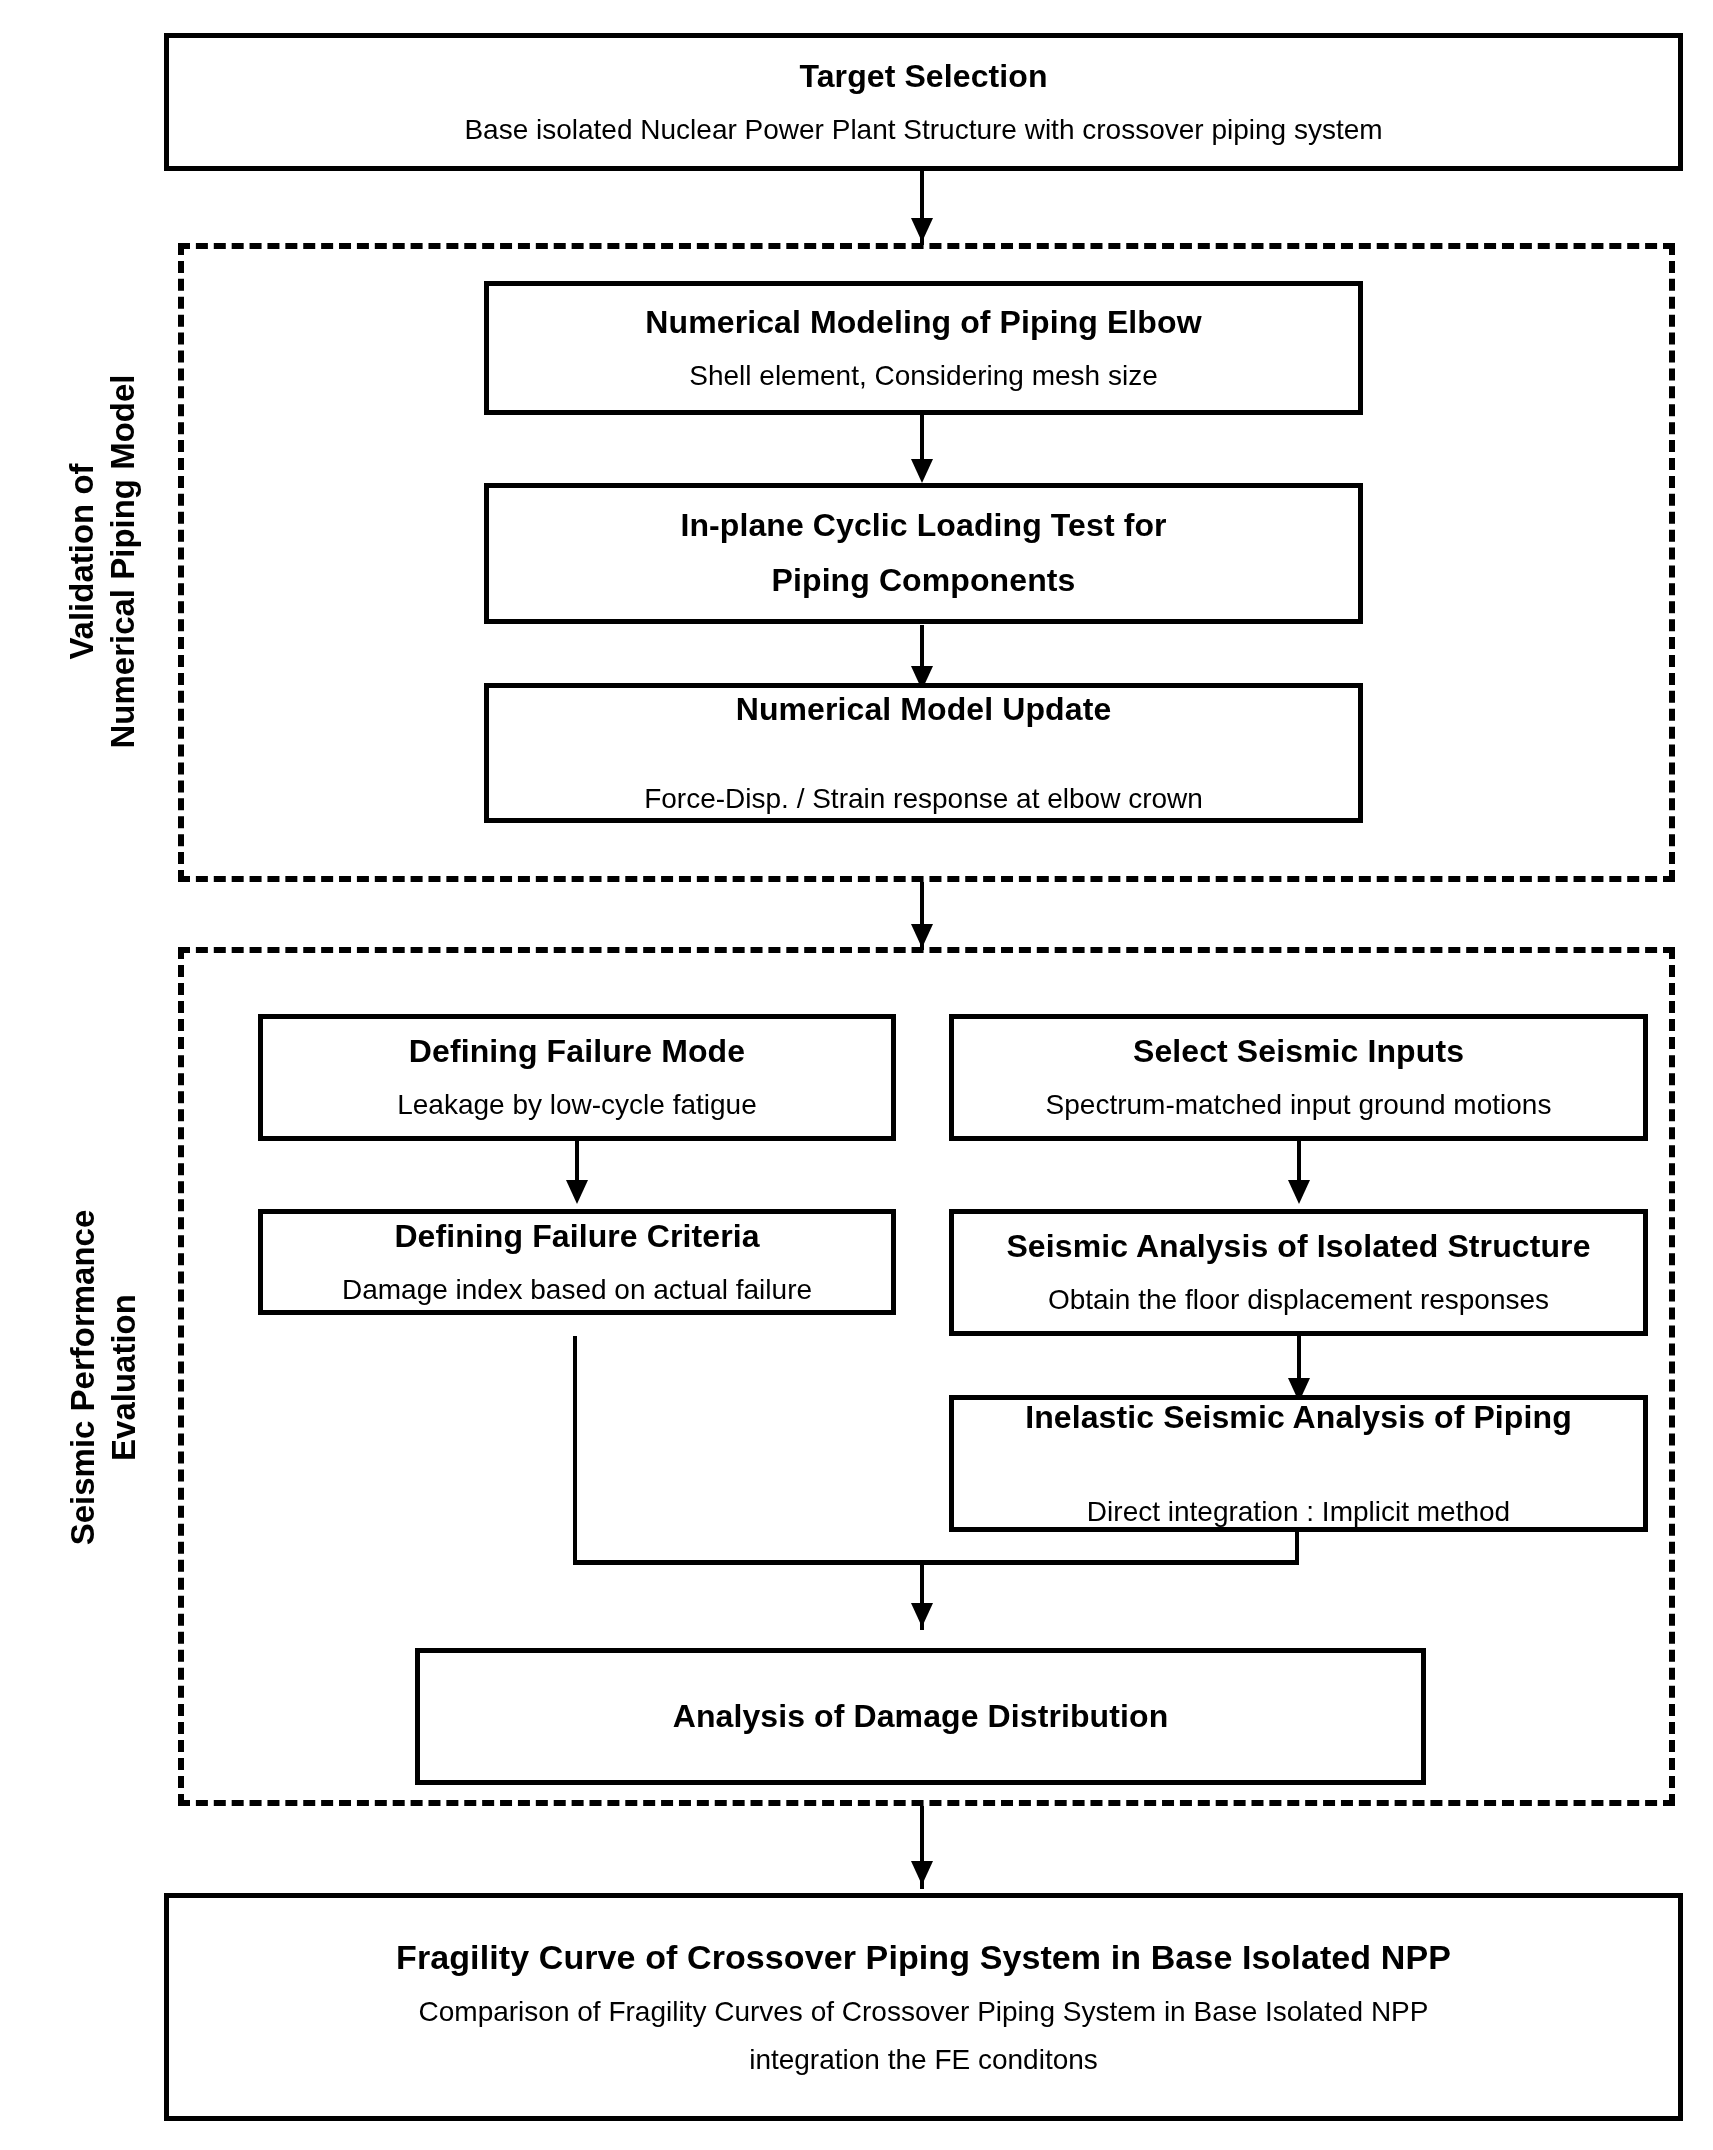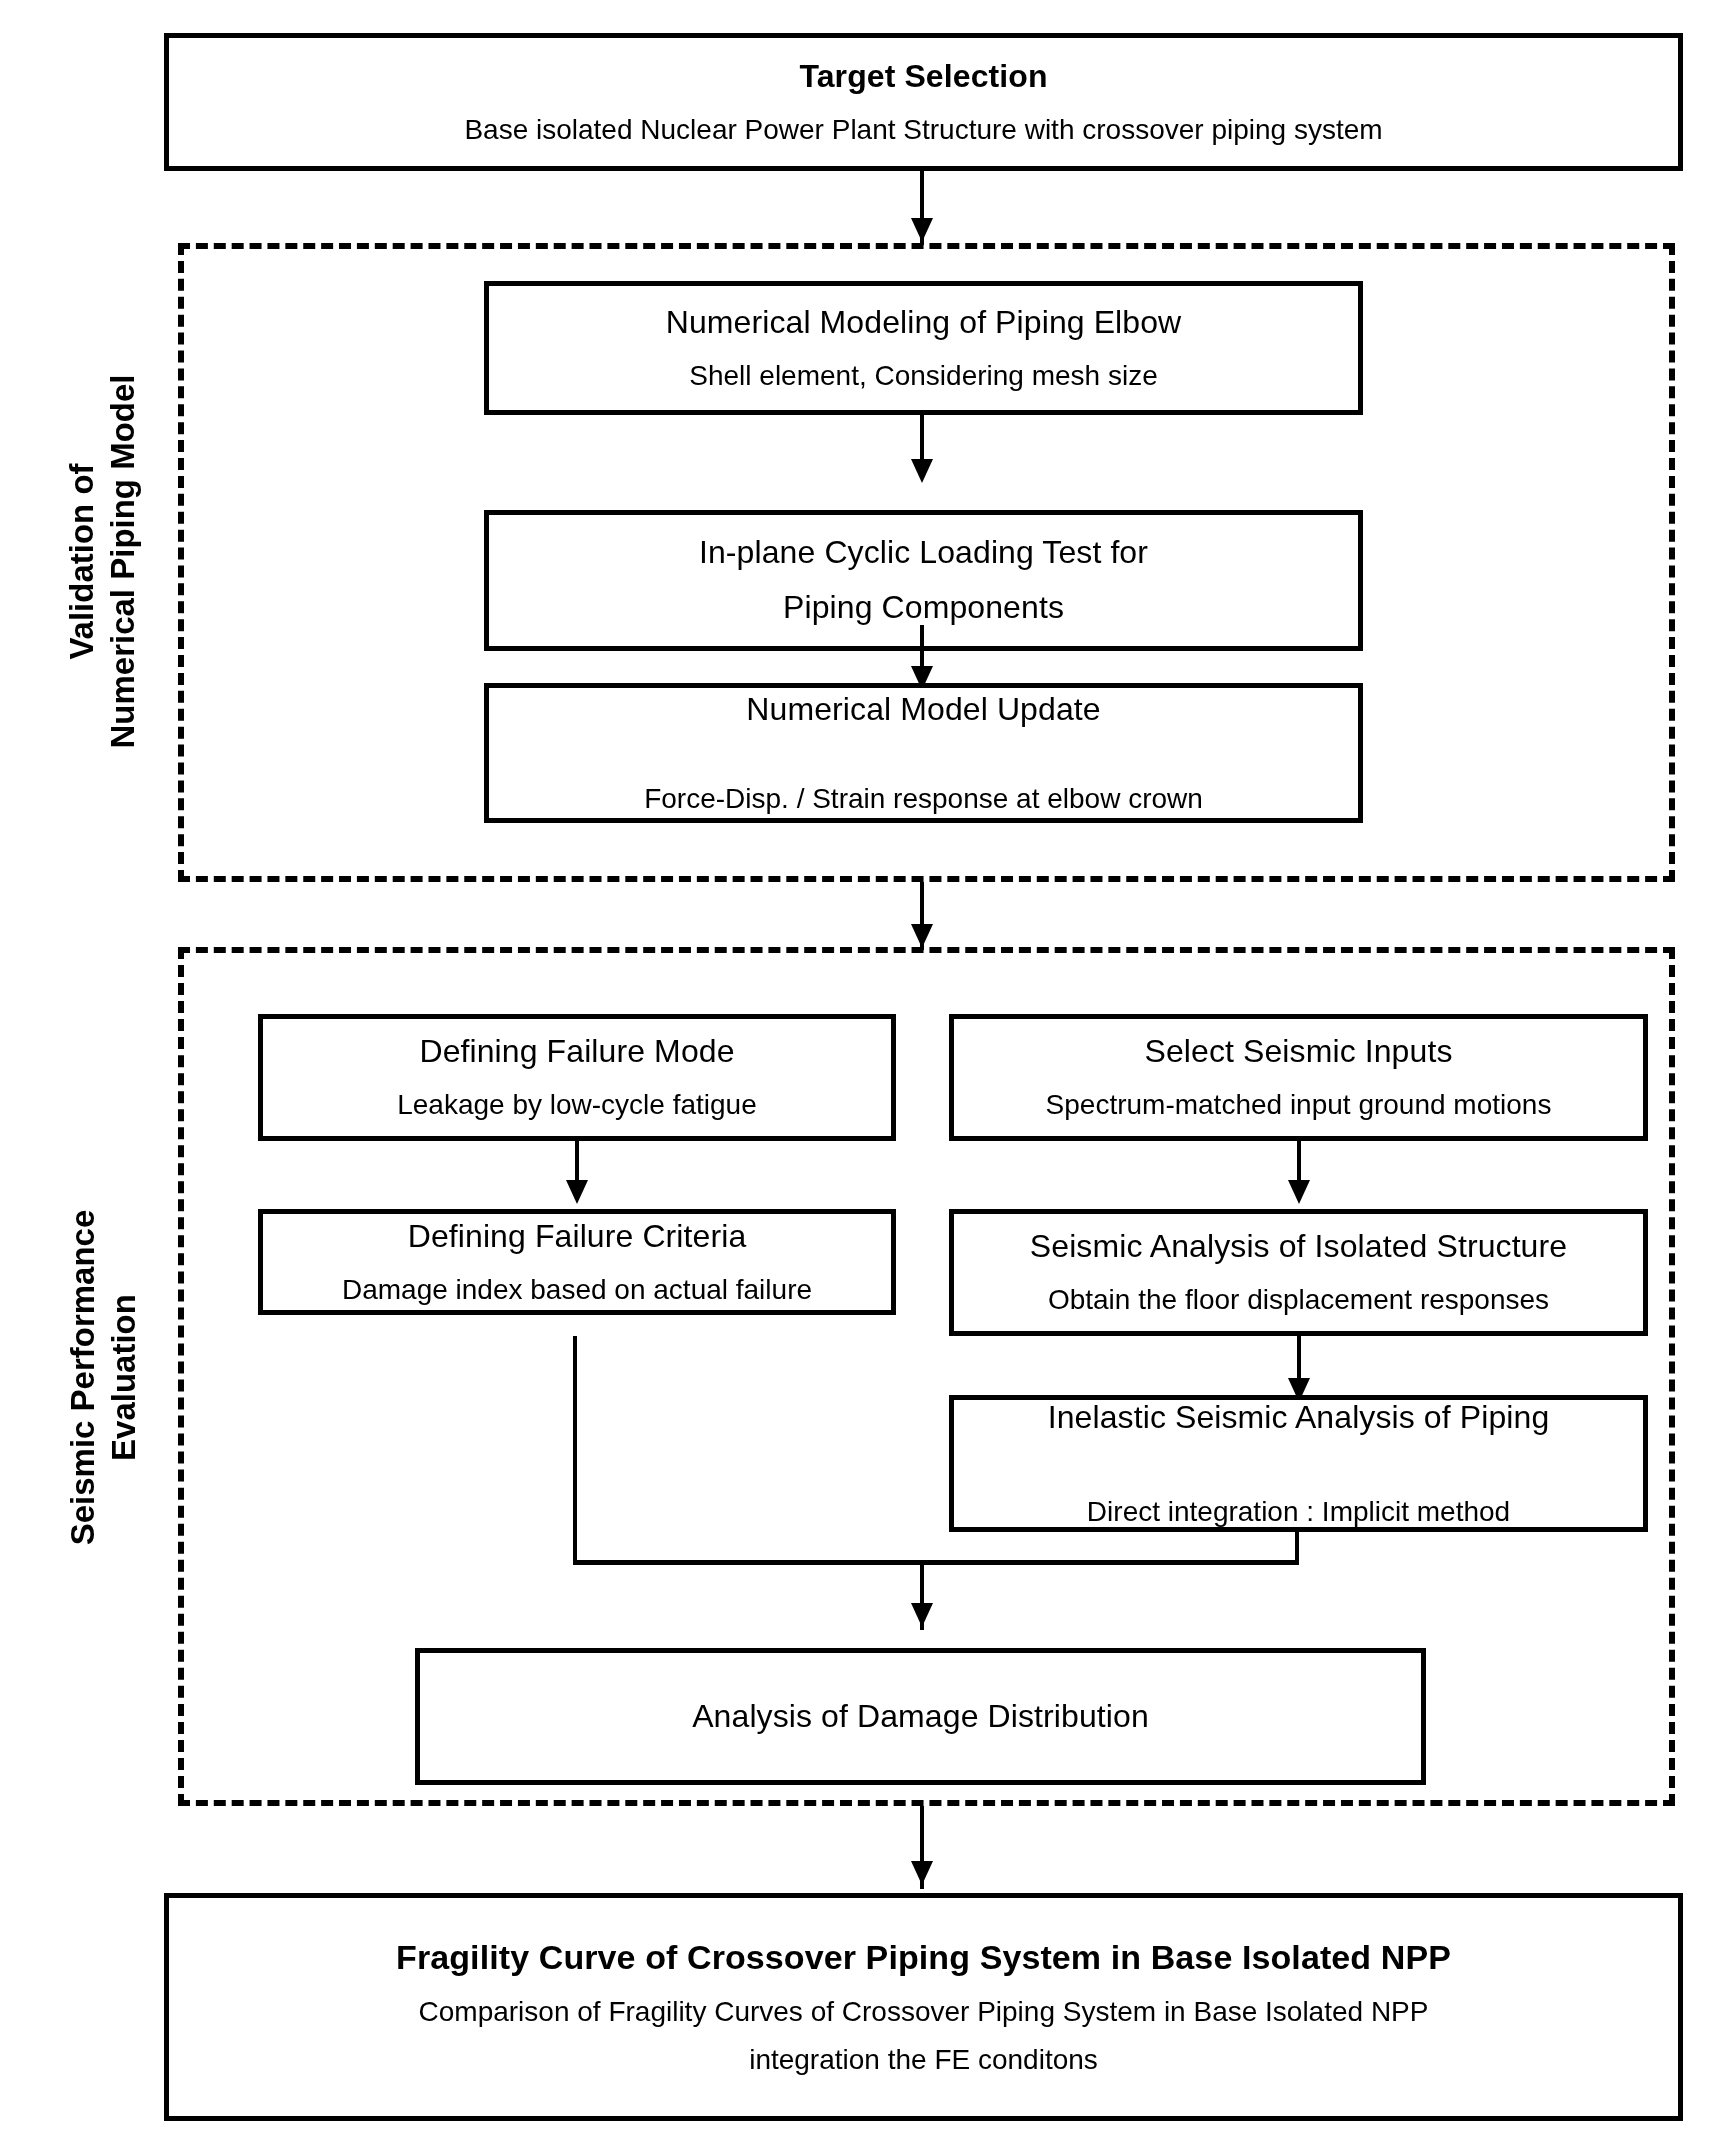--- a/index.html
+++ b/index.html
@@ -25,21 +25,21 @@
     display:flex;
     flex-direction:column;
     align-items:center;
     justify-content:center;
     text-align:center;
     line-height:1.12;
   }
   .box .ttl{
     display:block;
     font-size:32px;
-    font-weight:400;
+    font-weight:700;
     letter-spacing:0.1px;
     white-space:nowrap;
   }
   .box .sub{
     display:block;
     font-size:28px;
     font-weight:400;
     white-space:nowrap;
   }
   .box.bold .ttl{font-weight:700;}
@@ -109,21 +109,21 @@
   <div class="arrowhead" style="left:911px; top:218px;"></div>
 
   <div class="box" style="left:484px; top:281px; width:879px; height:134px;">
     <span class="ttl">Numerical Modeling of Piping Elbow</span>
     <span class="sub">Shell element, Considering mesh size</span>
   </div>
 
   <div class="vline" style="left:920px; top:415px; height:63px;"></div>
   <div class="arrowhead" style="left:911px; top:459px;"></div>
 
-  <div class="box" style="left:484px; top:510px; width:879px; height:141px;">
+  <div class="box" style="left:484px; top:483px; width:879px; height:141px;">
     <span class="ttl">In-plane Cyclic Loading Test for</span>
     <span class="ttl" style="margin-top:19.4px;">Piping Components</span>
   </div>
 
   <div class="vline" style="left:920px; top:625px; height:60px;"></div>
   <div class="arrowhead" style="left:911px; top:666px;"></div>
 
   <div class="box" style="left:484px; top:683px; width:879px; height:140px;gap:36px;">
     <span class="ttl">Numerical Model Update</span>
     <span class="sub">Force-Disp. / Strain response at elbow crown</span>

